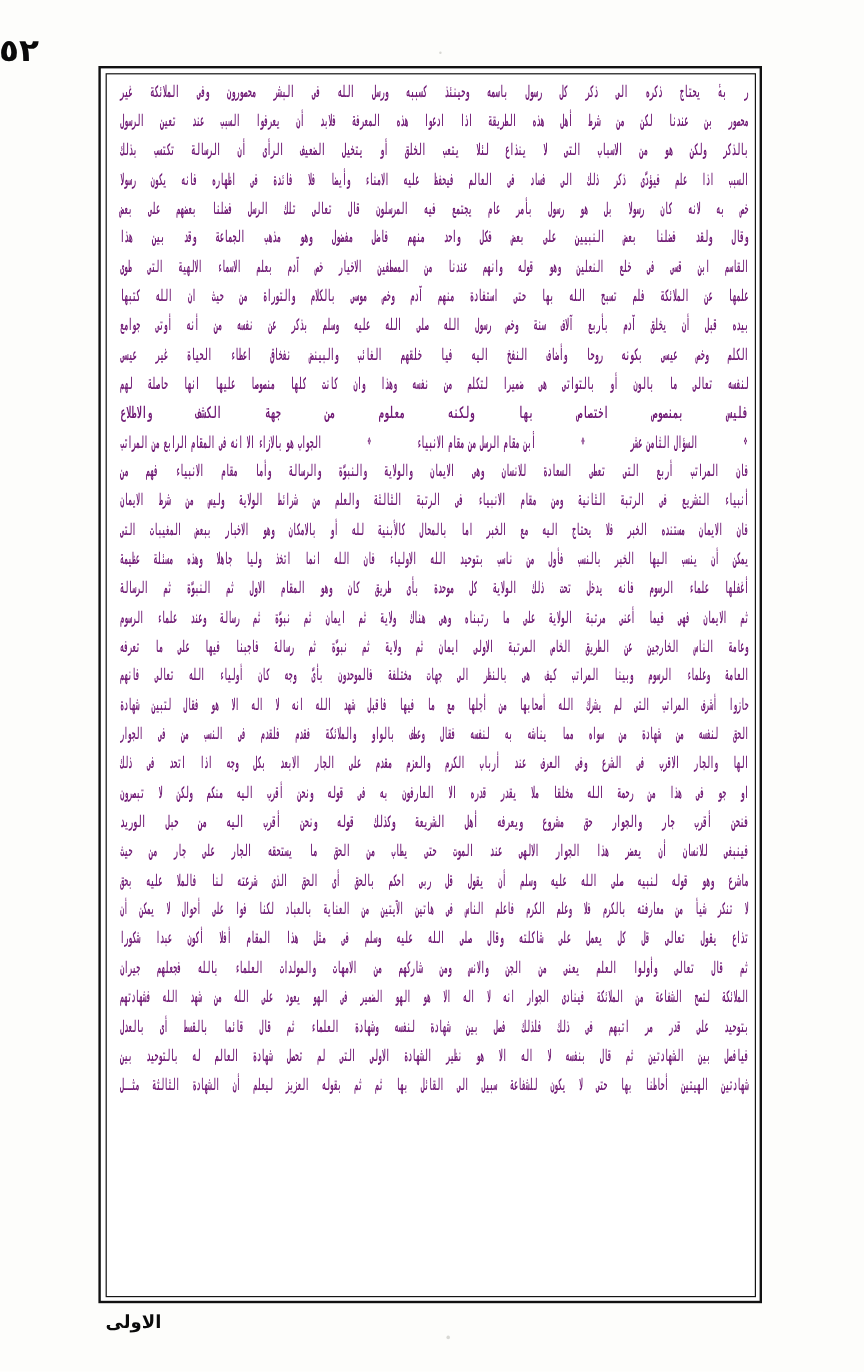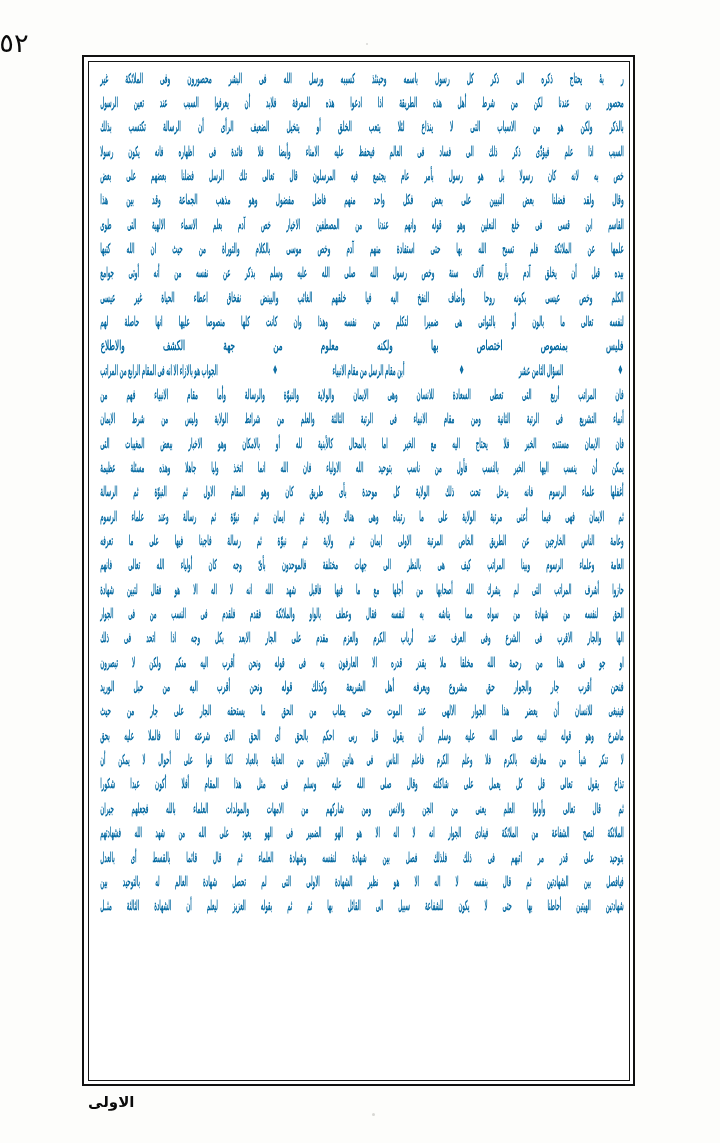--- a/index.html
+++ b/index.html
@@ -20,21 +20,21 @@
   
   .page-number {
     position: absolute;
     top: 28px;
     left: 0;
     right: 96px;
     text-align: left;
     direction: rtl;
     font-family: "DejaVu Sans", sans-serif;
     font-size: 26px;
-    font-weight: 400;
+    font-weight: 700;
     color: #0a0a0a;
     letter-spacing: 0px;
   }
   .page-number span { display: inline-block; transform: scaleX(1.05); }
 
   
   .frame-outer {
     position: absolute;
     top: 55px;
     left: 82px;
@@ -58,22 +58,22 @@
   
   .text-block {
     position: absolute;
     top: 5px;
     left: 4px;
     right: 4px;
     bottom: 2px;
     direction: rtl;
     text-align: justify;
     text-align-last: justify;
-    font-family: Liberation Sans, sans-serif;
-    color: #0369a1;
+    font-family: Liberation Mono, monospace;
+    color: #701a75;
   }
 
   .line {
     display: block;
     height: 24.35px;
     line-height: 24.35px;
     font-size: 13.4px;
     font-weight: 700;
     white-space: nowrap;
     overflow: hidden;

